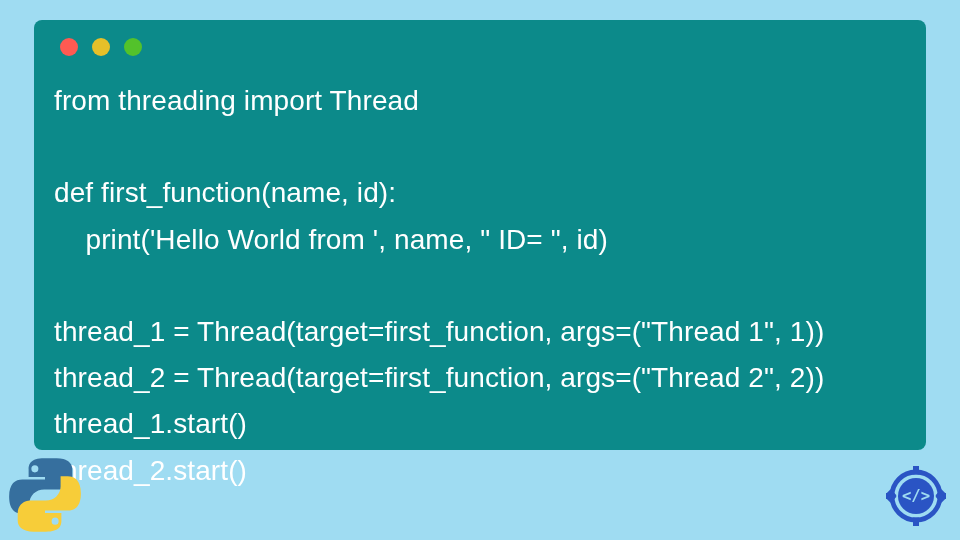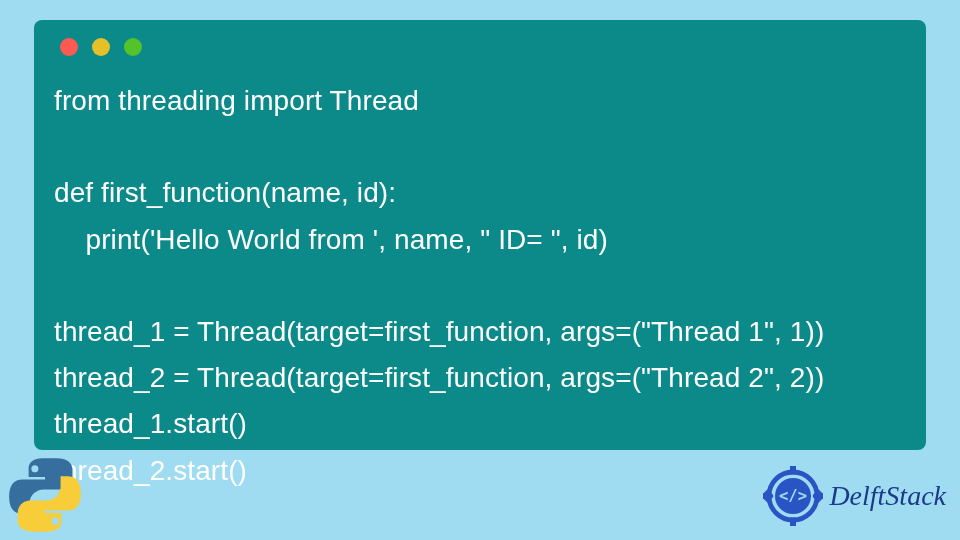--- a/index.html
+++ b/index.html
@@ -111,14 +111,13 @@
           <rect x="22" y="-38" width="10" height="14" transform="rotate(45)"></rect>
           <rect x="22" y="24" width="10" height="14" transform="rotate(-45)"></rect>
           <rect x="-32" y="-38" width="10" height="14" transform="rotate(-45)"></rect>
           <rect x="-32" y="24" width="10" height="14" transform="rotate(45)"></rect>
         </g>
         <circle r="30" fill="#2a54c4"></circle>
       </g>
       <text x="0" y="8" text-anchor="middle" font-size="26" font-family="monospace" fill="#9fdcf2" font-weight="bold">&lt;/&gt;</text>
     </g>
   </svg>
-  <span class="txt">DelftStack</span>
 </div>
 
 </body></html>

